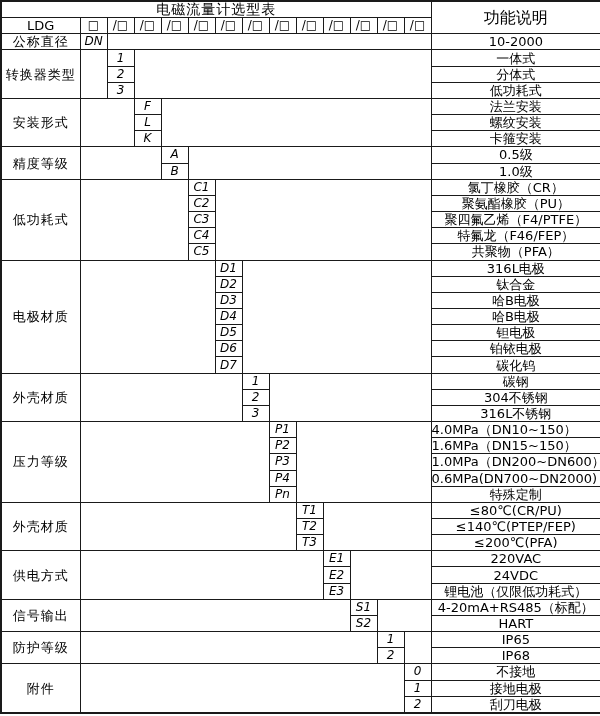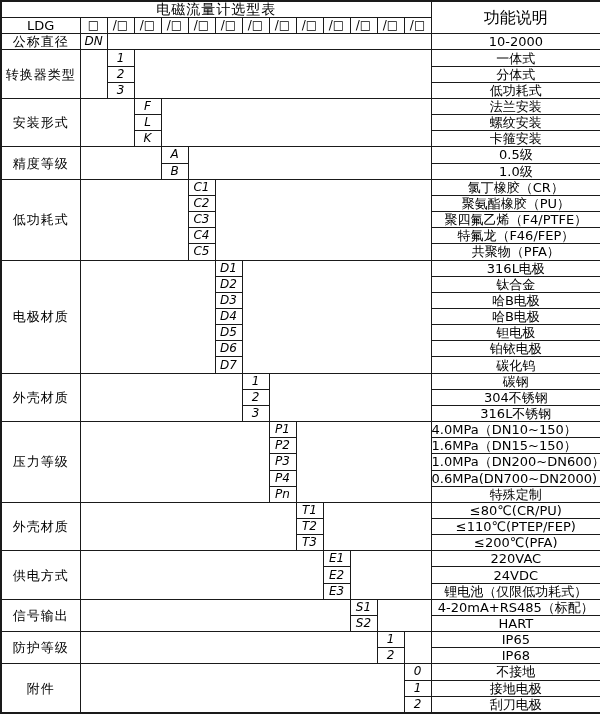--- a/index.html
+++ b/index.html
@@ -216,21 +216,21 @@
         </tr>
         <tr>
           <td class="cat" rowspan="3">外壳材质</td>
           <td class="filler" rowspan="3" colspan="8"></td>
           <td class="code">T1</td>
           <td class="filler" rowspan="3" colspan="4"></td>
           <td class="desc">≤80℃(CR/PU)</td>
         </tr>
         <tr>
           <td class="code">T2</td>
-          <td class="desc">≤110℃(PTEP/FEP)</td>
+          <td class="desc">≤140℃(PTEP/FEP)</td>
         </tr>
         <tr>
           <td class="code">T3</td>
           <td class="desc">≤200℃(PFA)</td>
         </tr>
         <tr>
           <td class="cat" rowspan="3">供电方式</td>
           <td class="filler" rowspan="3" colspan="9"></td>
           <td class="code">E1</td>
           <td class="filler" rowspan="3" colspan="3"></td>

